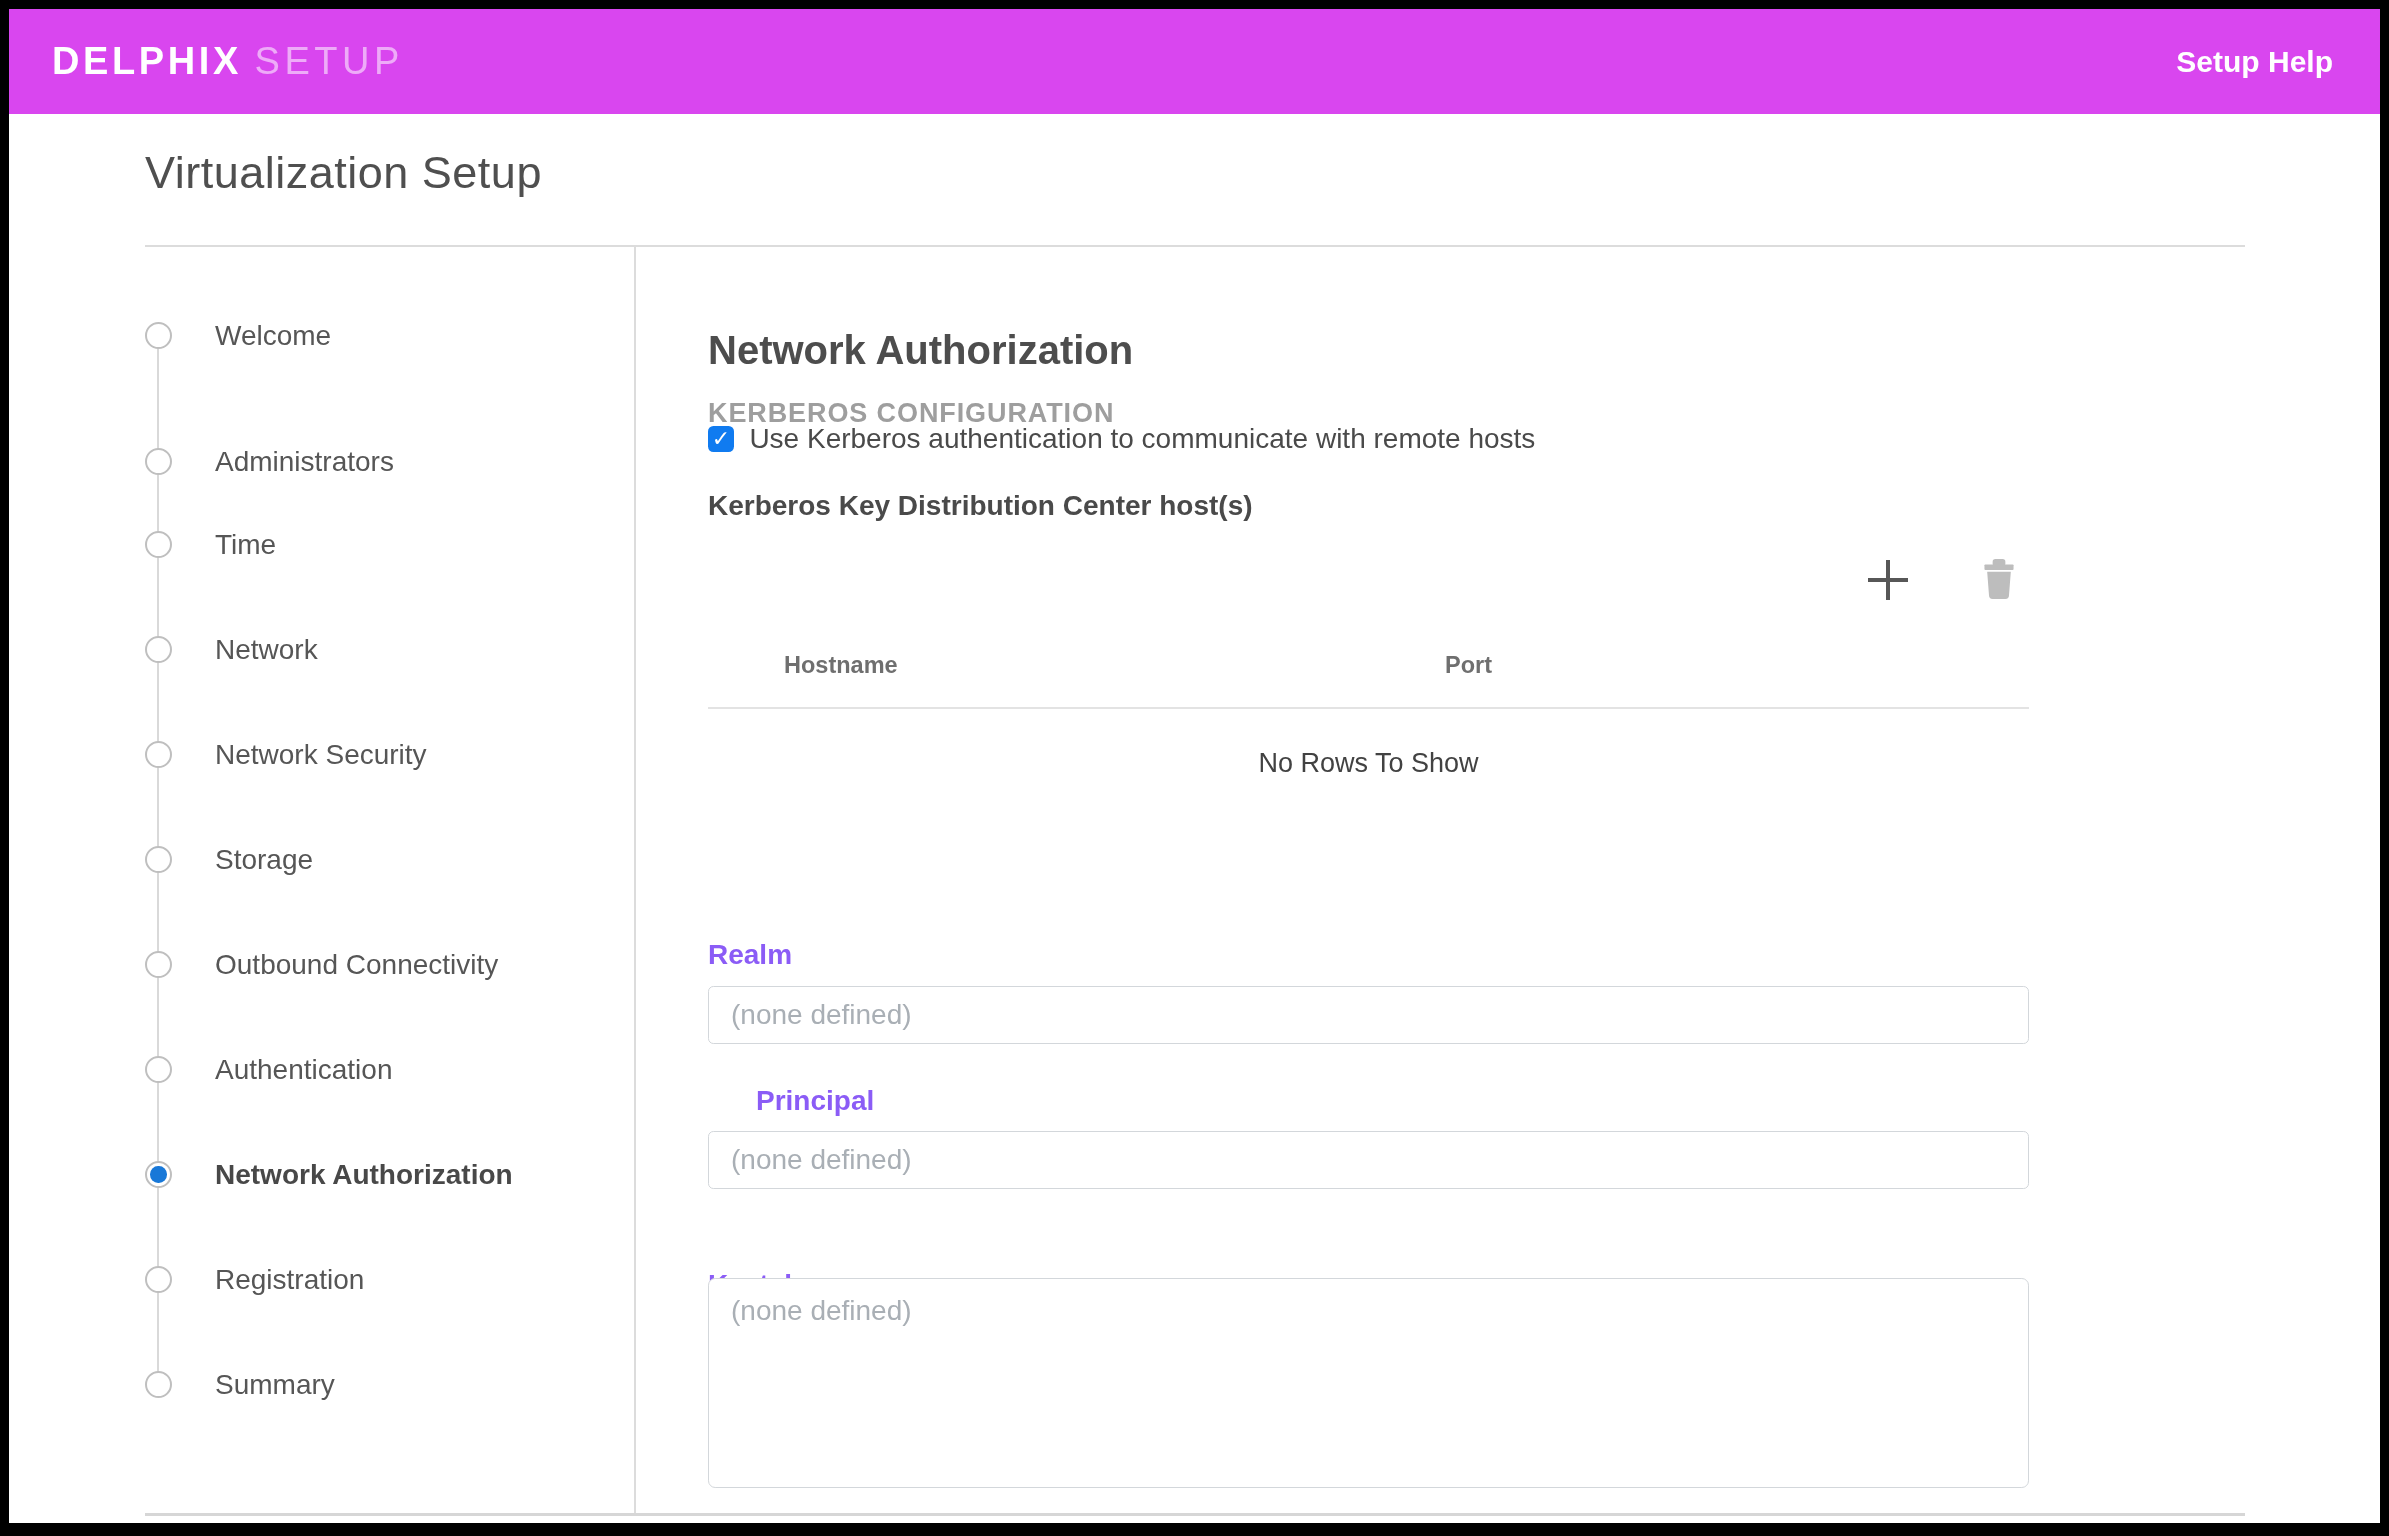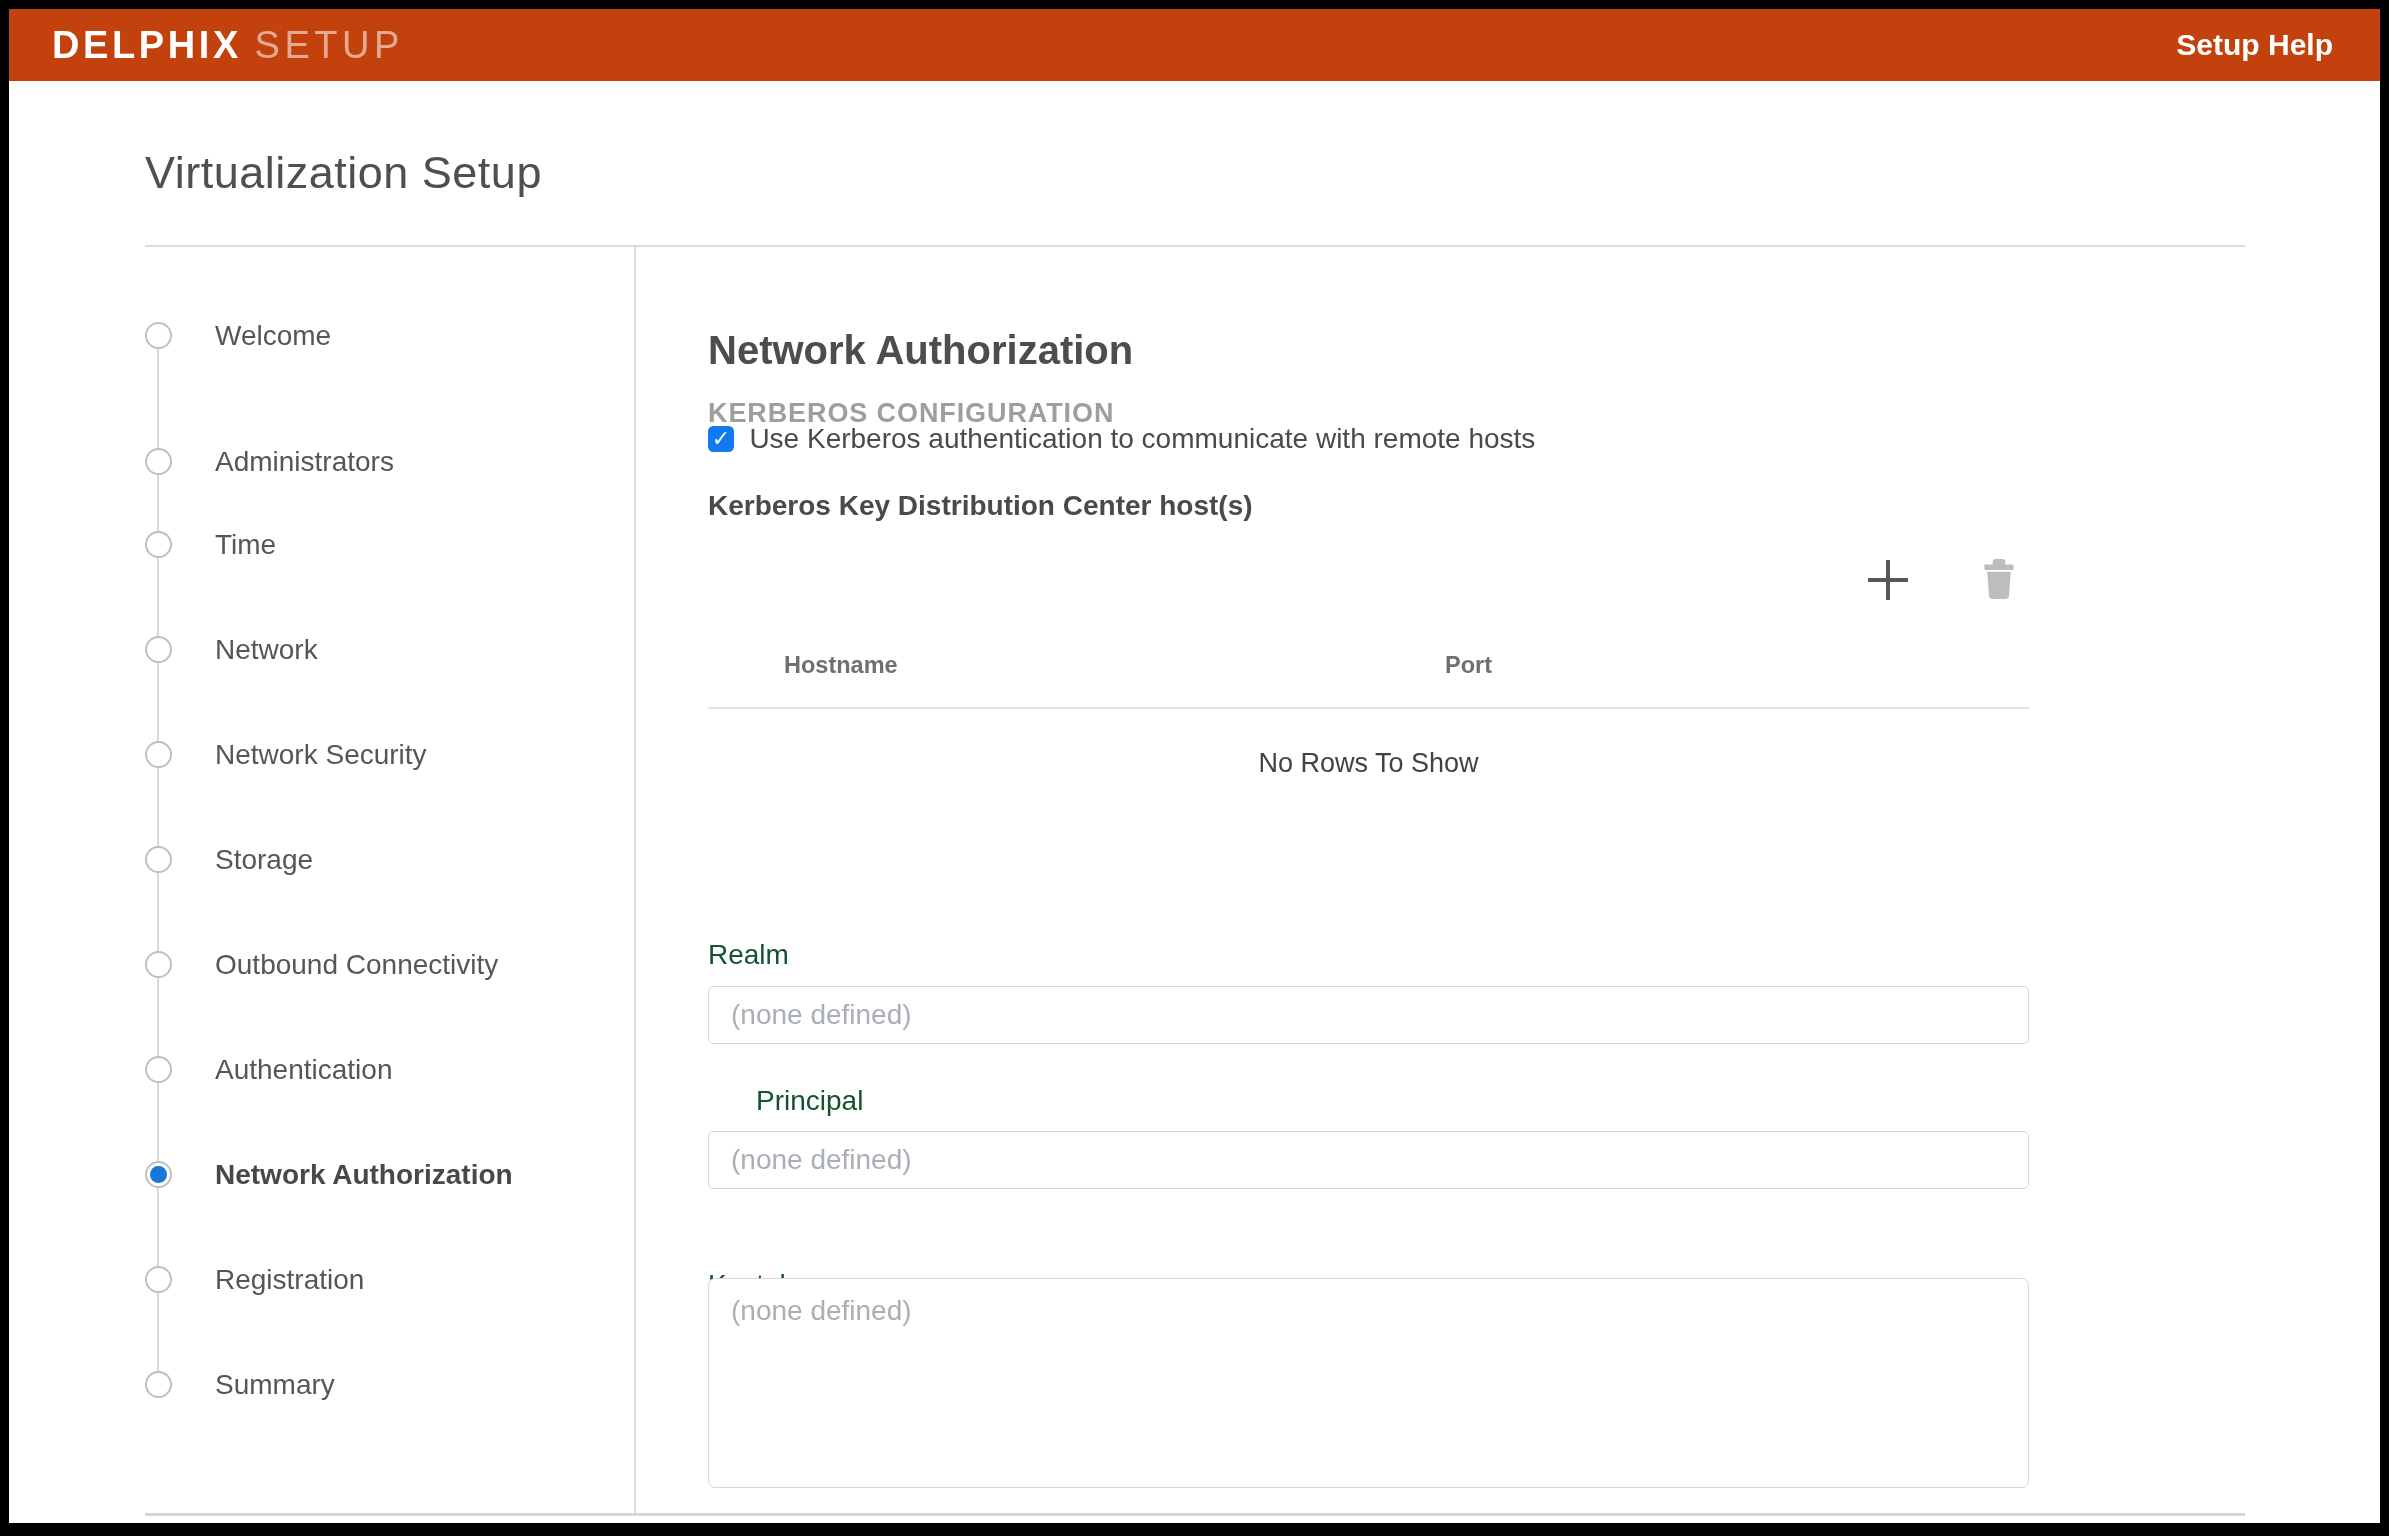--- a/index.html
+++ b/index.html
@@ -11,22 +11,22 @@
     overflow: hidden;
   }
   .content {
     position: absolute; left: 9px; top: 9px;
     width: 2371px; height: 1514px;
     background: #ffffff; overflow: hidden;
   }
 
   
   .appbar {
-    position: absolute; left: 0; top: 0; width: 2371px; height: 72px;
-    background: #c2410c;
+    position: absolute; left: 0; top: 0; width: 2371px; height: 105px;
+    background: #d946ef;
     display: flex; align-items: center; justify-content: space-between;
     padding: 0 47px 0 43px;
   }
   .brand { display: flex; align-items: baseline; }
   .brand-primary {
     color: #ffffff; font-size: 38px; font-weight: 700; letter-spacing: 3.6px;
   }
   .brand-secondary {
     color: rgba(255,255,255,0.55); font-size: 38px; font-weight: 500;
     letter-spacing: 4.5px; margin-left: 12.7px;
@@ -135,21 +135,21 @@
     position: absolute; left: 699px; top: 698px; width: 1321px; height: 1.8px;
     background: #e3e3e3;
   }
   .empty-row {
     position: absolute; left: 699px; top: 739px; width: 1321px;
     text-align: center; font-size: 27px; color: #424242;
   }
 
   .field-label {
     position: absolute; left: 699px;
-    font-size: 28px; font-weight: 400; color: #14532d;
+    font-size: 28px; font-weight: 700; color: #8b5cf6;
   }
   .field-input {
     position: absolute; left: 699px; width: 1321px; height: 58px;
     border: 1.8px solid #d3d7db; border-radius: 5.4px; background: #ffffff;
     font-family: "Liberation Sans", "DejaVu Sans", sans-serif;
     font-size: 28px; color: #4a4a4a; padding: 0 22px; outline: none;
   }
   .field-input::placeholder, .field-textarea::placeholder { color: #a9afb5; opacity: 1; }
   .field-textarea {
     position: absolute; left: 699px; width: 1321px; height: 210px;

